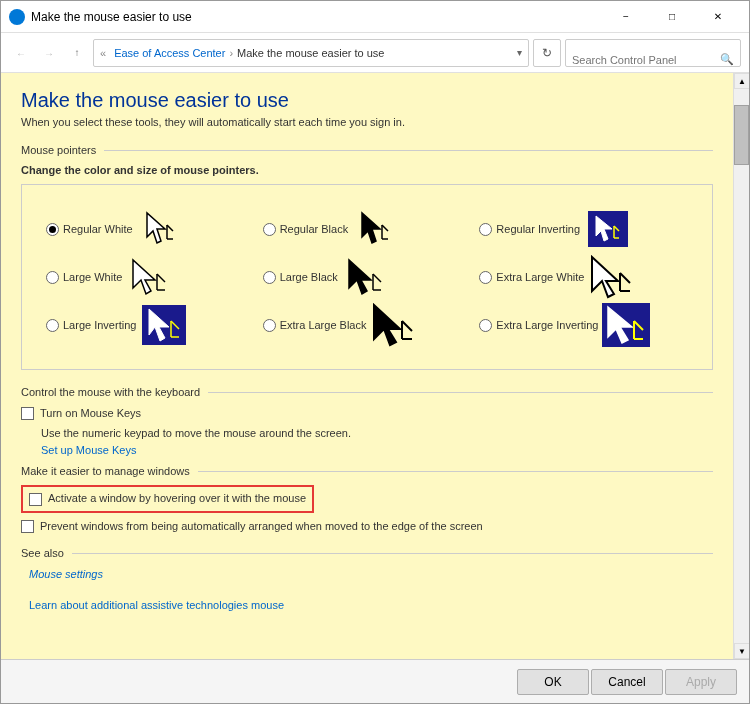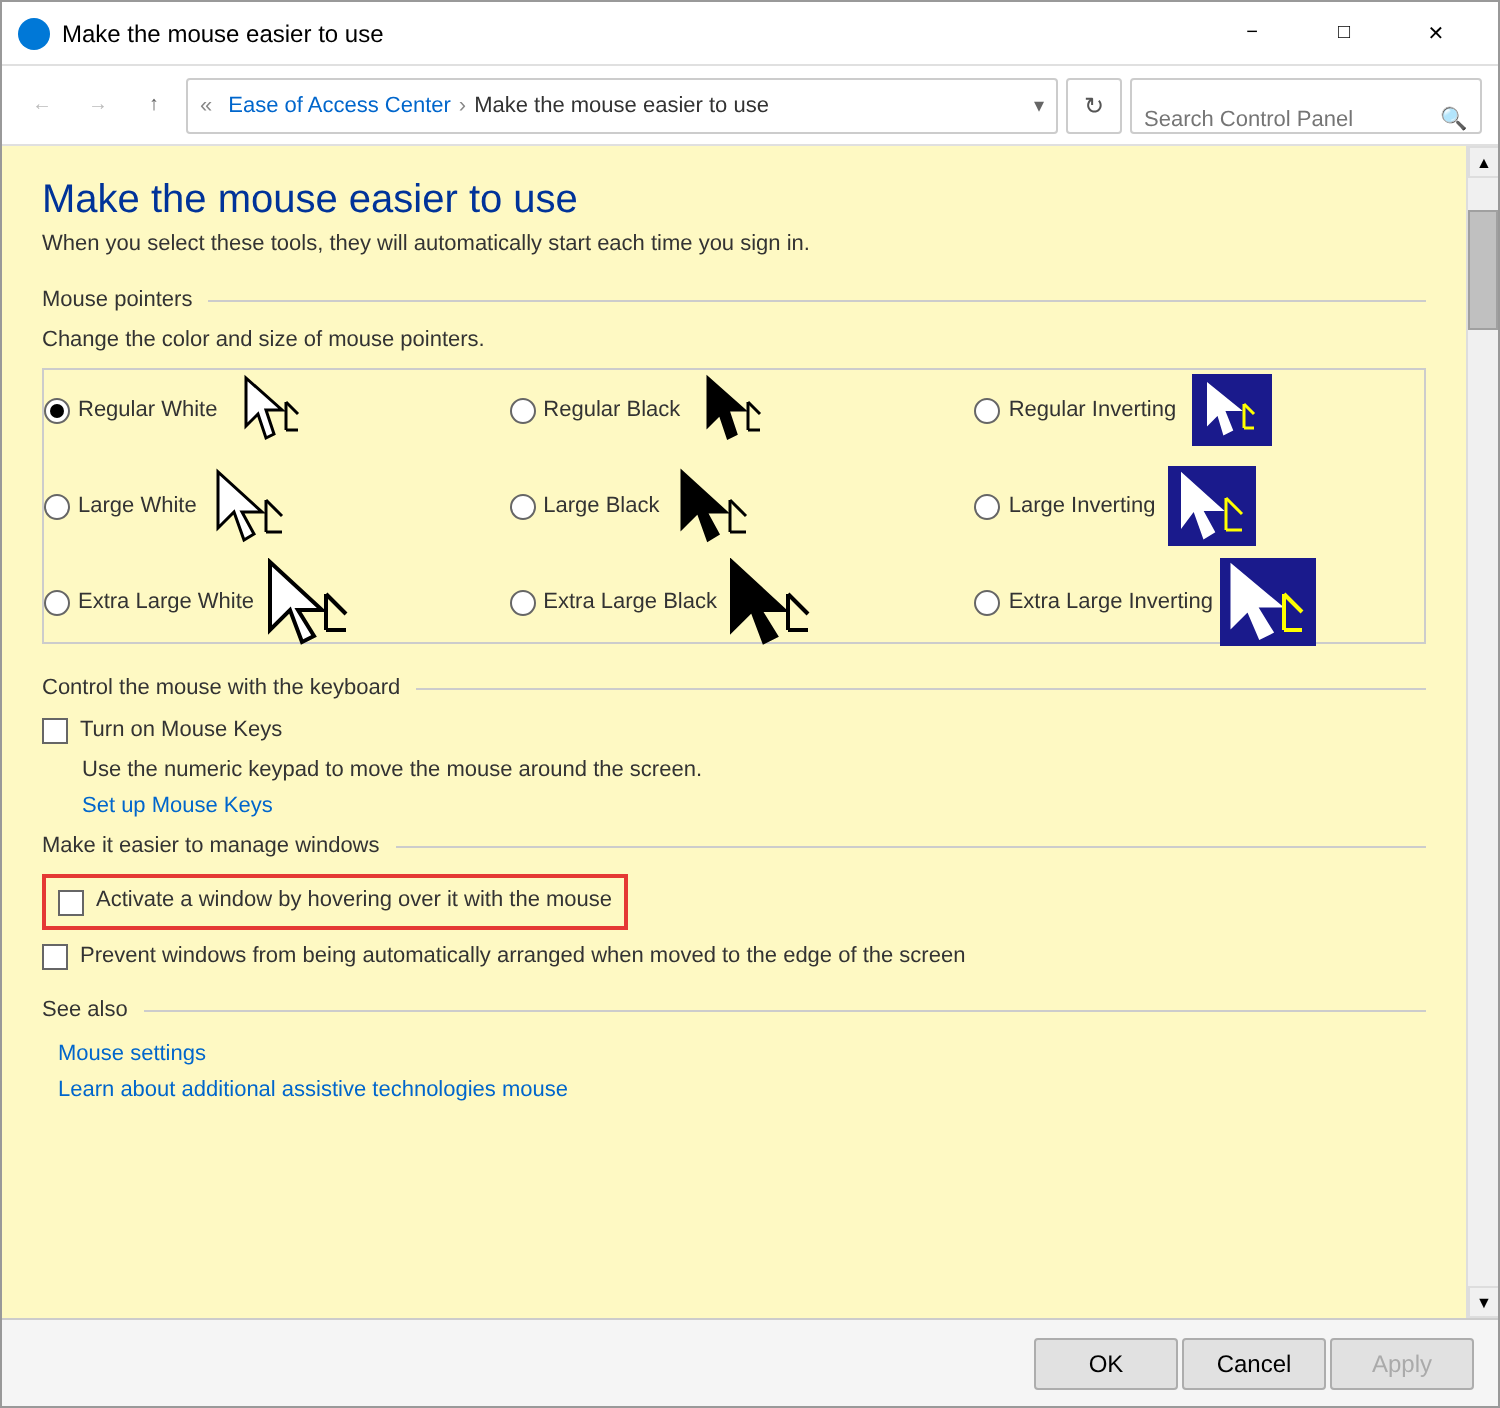--- a/index.html
+++ b/index.html
@@ -238,25 +238,26 @@
       flex: 1;
       height: 1px;
       background: #ccc;
     }
 
     
     .pointers-section {
       font-size: 11px;
       color: #333;
       margin-bottom: 8px;
+      font-weight: bold;
     }
 
     .pointers-grid {
       border: 1px solid #ccc;
-      padding: 0;
+      padding: 24px;
       display: grid;
       grid-template-columns: 1fr 1fr 1fr;
       gap: 8px;
       margin-bottom: 16px;
     }
 
     .pointer-option {
       display: flex;
       align-items: center;
       gap: 4px;
@@ -513,52 +514,52 @@
               <line x1="26" y1="16" x2="34" y2="24" stroke="black" stroke-width="1.5"></line>
               <line x1="26" y1="16" x2="26" y2="32" stroke="black" stroke-width="1.5"></line>
               <line x1="26" y1="32" x2="34" y2="32" stroke="black" stroke-width="1.5"></line>
             </svg>
           </div>
         </div>
 
         <div class="pointer-option">
           <div class="pointer-radio"></div>
           <div>
+            <div class="pointer-label">Extra Large White</div>
+          </div>
+          <div class="pointer-preview">
+            <svg width="44" height="44" viewBox="0 0 44 44">
+              <polygon points="2,2 2,36 12,26 18,42 24,39 16,26 28,26" fill="white" stroke="black" stroke-width="2"></polygon>
+              <line x1="30" y1="18" x2="40" y2="28" stroke="black" stroke-width="2"></line>
+              <line x1="30" y1="18" x2="30" y2="36" stroke="black" stroke-width="2"></line>
+              <line x1="30" y1="36" x2="40" y2="36" stroke="black" stroke-width="2"></line>
+            </svg>
+          </div>
+        </div>
+
+        <div class="pointer-option">
+          <div class="pointer-radio"></div>
+          <div>
             <div class="pointer-label">Large Inverting</div>
           </div>
           <div class="pointer-preview">
             <div style="background:#1a1a8c; width:44px; height:40px; display:flex; align-items:center; justify-content:center;">
               <svg width="34" height="36" viewBox="0 0 34 36">
                 <polygon points="2,2 2,28 8,20 13,34 18,31 12,20 22,20" fill="white" stroke="white" stroke-width="1"></polygon>
                 <line x1="24" y1="14" x2="32" y2="22" stroke="yellow" stroke-width="1.5"></line>
                 <line x1="24" y1="14" x2="24" y2="30" stroke="yellow" stroke-width="1.5"></line>
                 <line x1="24" y1="30" x2="32" y2="30" stroke="yellow" stroke-width="1.5"></line>
               </svg>
             </div>
           </div>
         </div>
 
         <div class="pointer-option">
           <div class="pointer-radio"></div>
           <div>
-            <div class="pointer-label">Extra Large White</div>
-          </div>
-          <div class="pointer-preview">
-            <svg width="44" height="44" viewBox="0 0 44 44">
-              <polygon points="2,2 2,36 12,26 18,42 24,39 16,26 28,26" fill="white" stroke="black" stroke-width="2"></polygon>
-              <line x1="30" y1="18" x2="40" y2="28" stroke="black" stroke-width="2"></line>
-              <line x1="30" y1="18" x2="30" y2="36" stroke="black" stroke-width="2"></line>
-              <line x1="30" y1="36" x2="40" y2="36" stroke="black" stroke-width="2"></line>
-            </svg>
-          </div>
-        </div>
-
-        <div class="pointer-option">
-          <div class="pointer-radio"></div>
-          <div>
             <div class="pointer-label">Extra Large Black</div>
           </div>
           <div class="pointer-preview">
             <svg width="44" height="44" viewBox="0 0 44 44">
               <polygon points="2,2 2,36 12,26 18,42 24,39 16,26 28,26" fill="black" stroke="black" stroke-width="2"></polygon>
               <line x1="30" y1="18" x2="40" y2="28" stroke="black" stroke-width="2"></line>
               <line x1="30" y1="18" x2="30" y2="36" stroke="black" stroke-width="2"></line>
               <line x1="30" y1="36" x2="40" y2="36" stroke="black" stroke-width="2"></line>
             </svg>
           </div>
@@ -612,21 +613,21 @@
       <div class="checkbox-row">
         <div class="checkbox"></div>
         <span class="checkbox-label">Prevent windows from being automatically arranged when moved to the edge of the screen</span>
       </div>
 
       <div class="section-header" style="margin-top: 13px;">
         <span class="section-label">See also</span>
         <div class="section-line"></div>
       </div>
 
-      <div style="margin-left: 8px; margin-bottom: 4px;">
+      <div style="margin-left: 8px; margin-bottom: 17px; font-style: italic;">
         <a class="link">Mouse settings</a>
       </div>
       <div style="margin-left: 8px;">
         <a class="link">Learn about additional assistive technologies mouse</a>
       </div>
 
     </div>
 
     <div class="scrollbar">
       <div class="scroll-arrow">▲</div>

